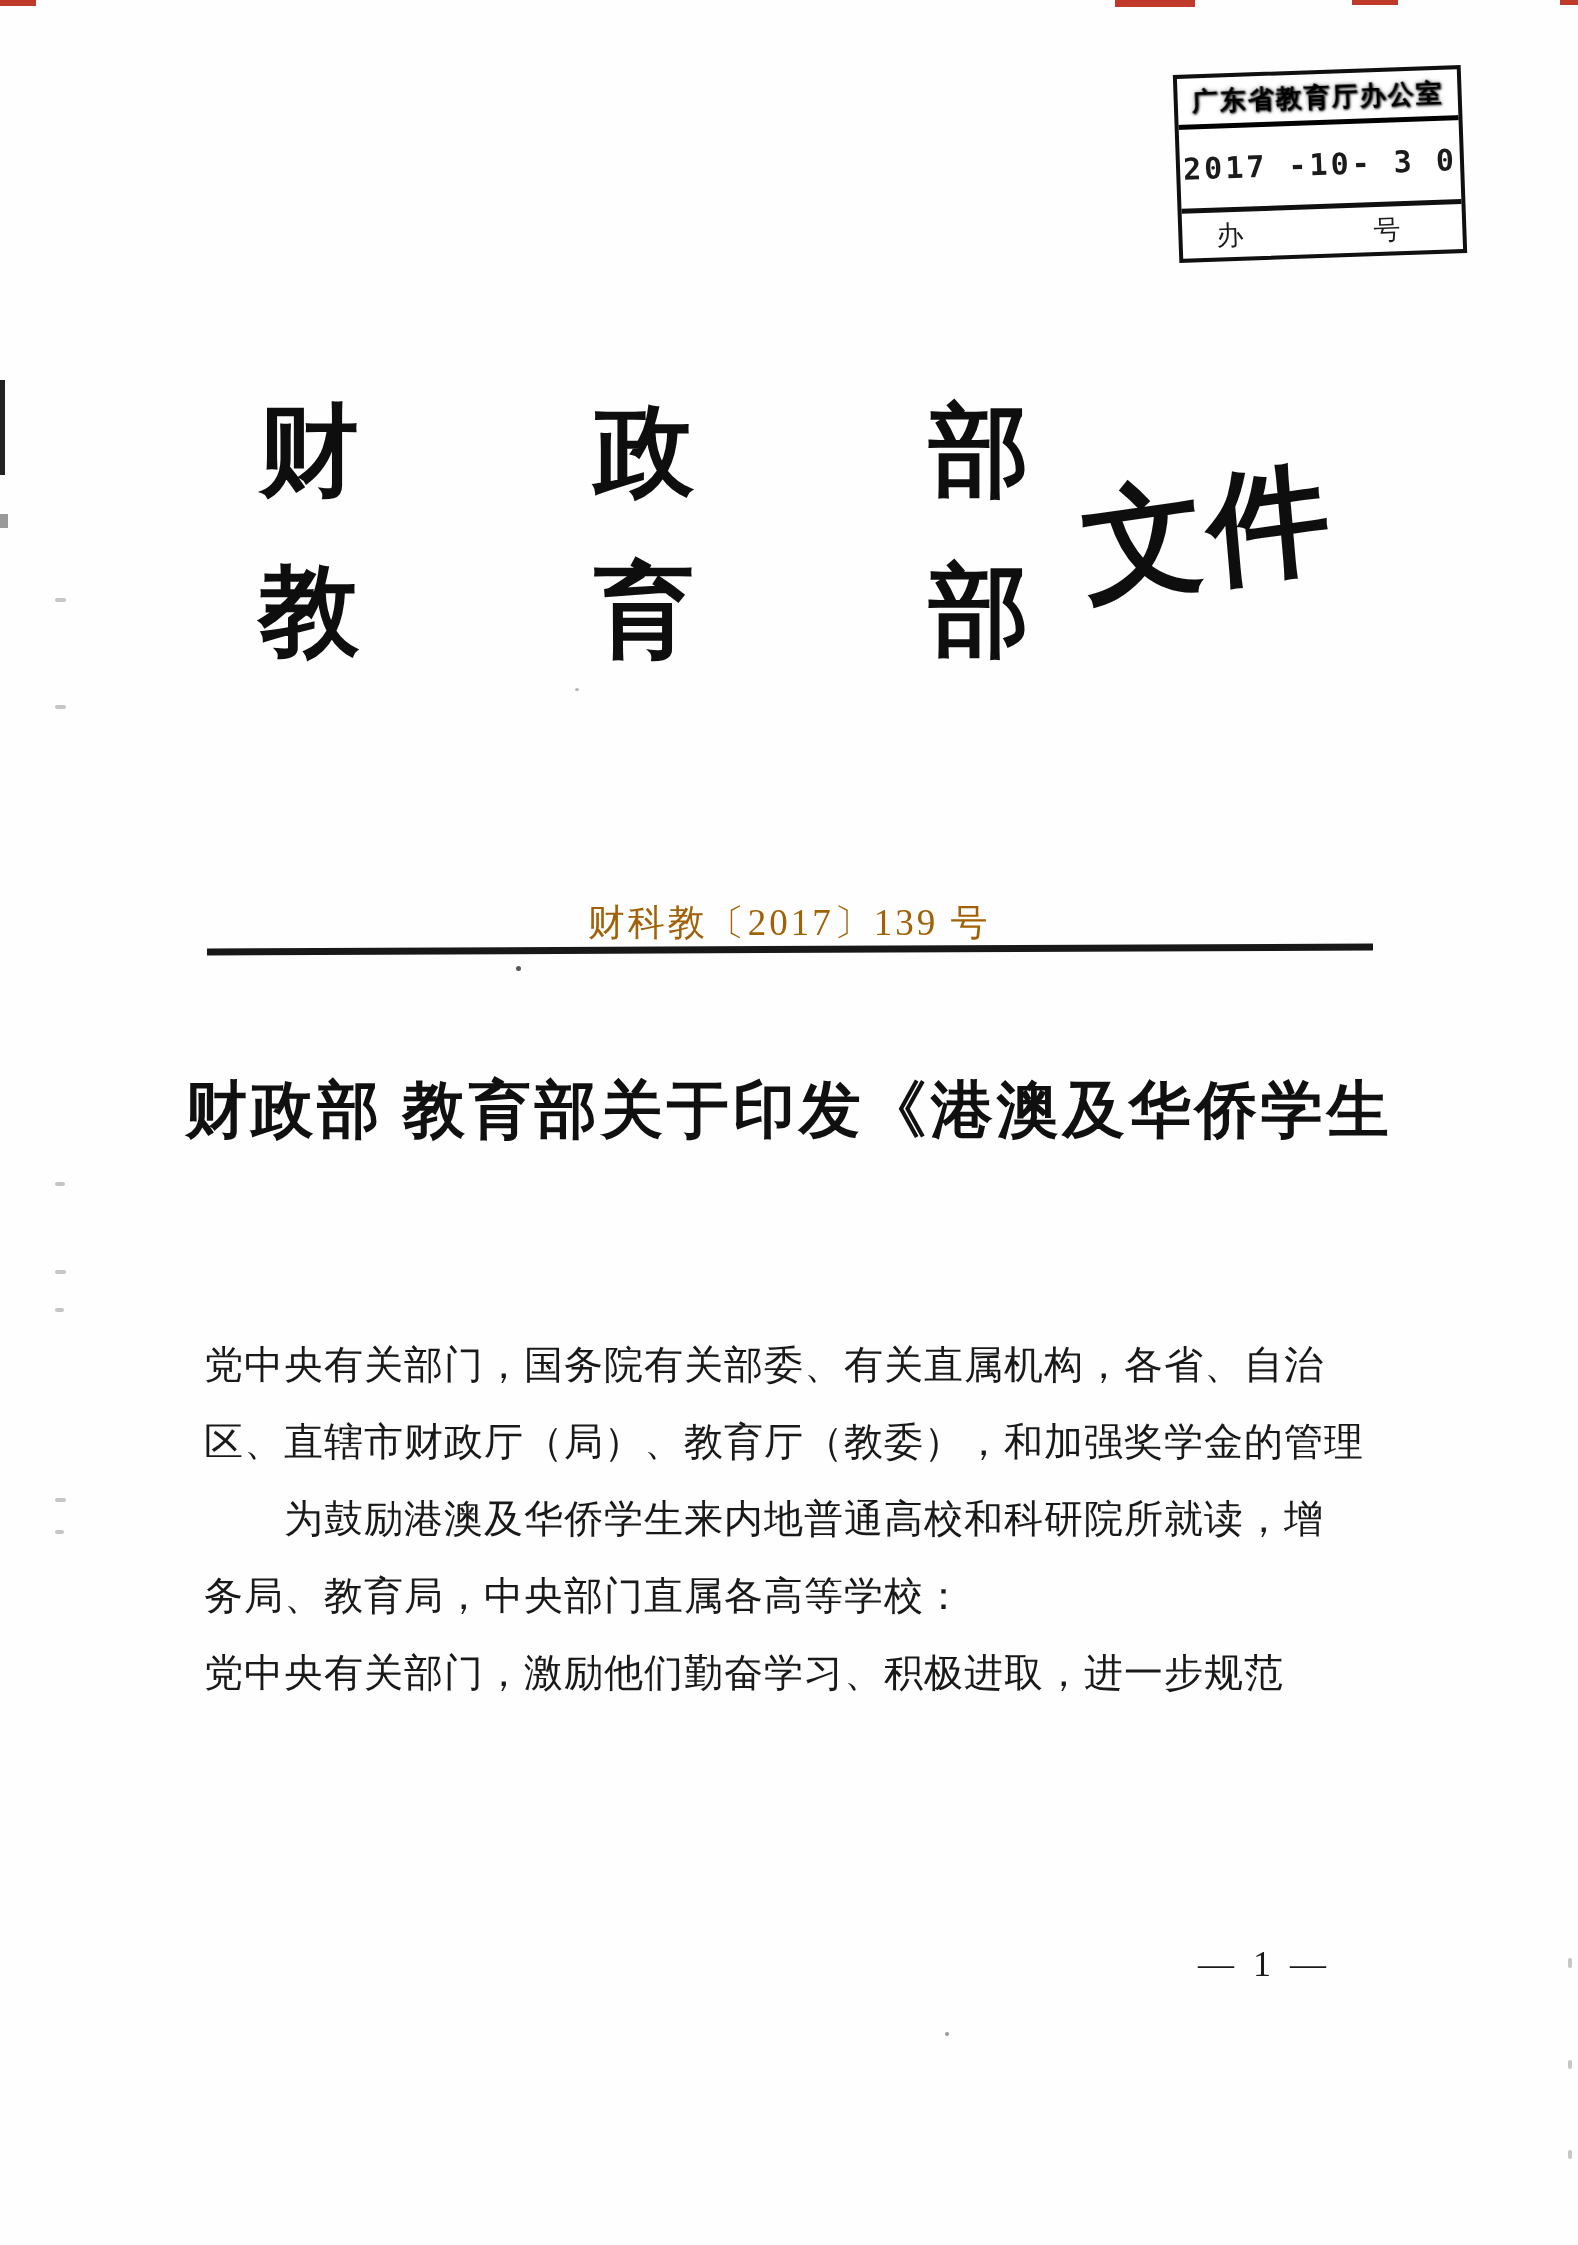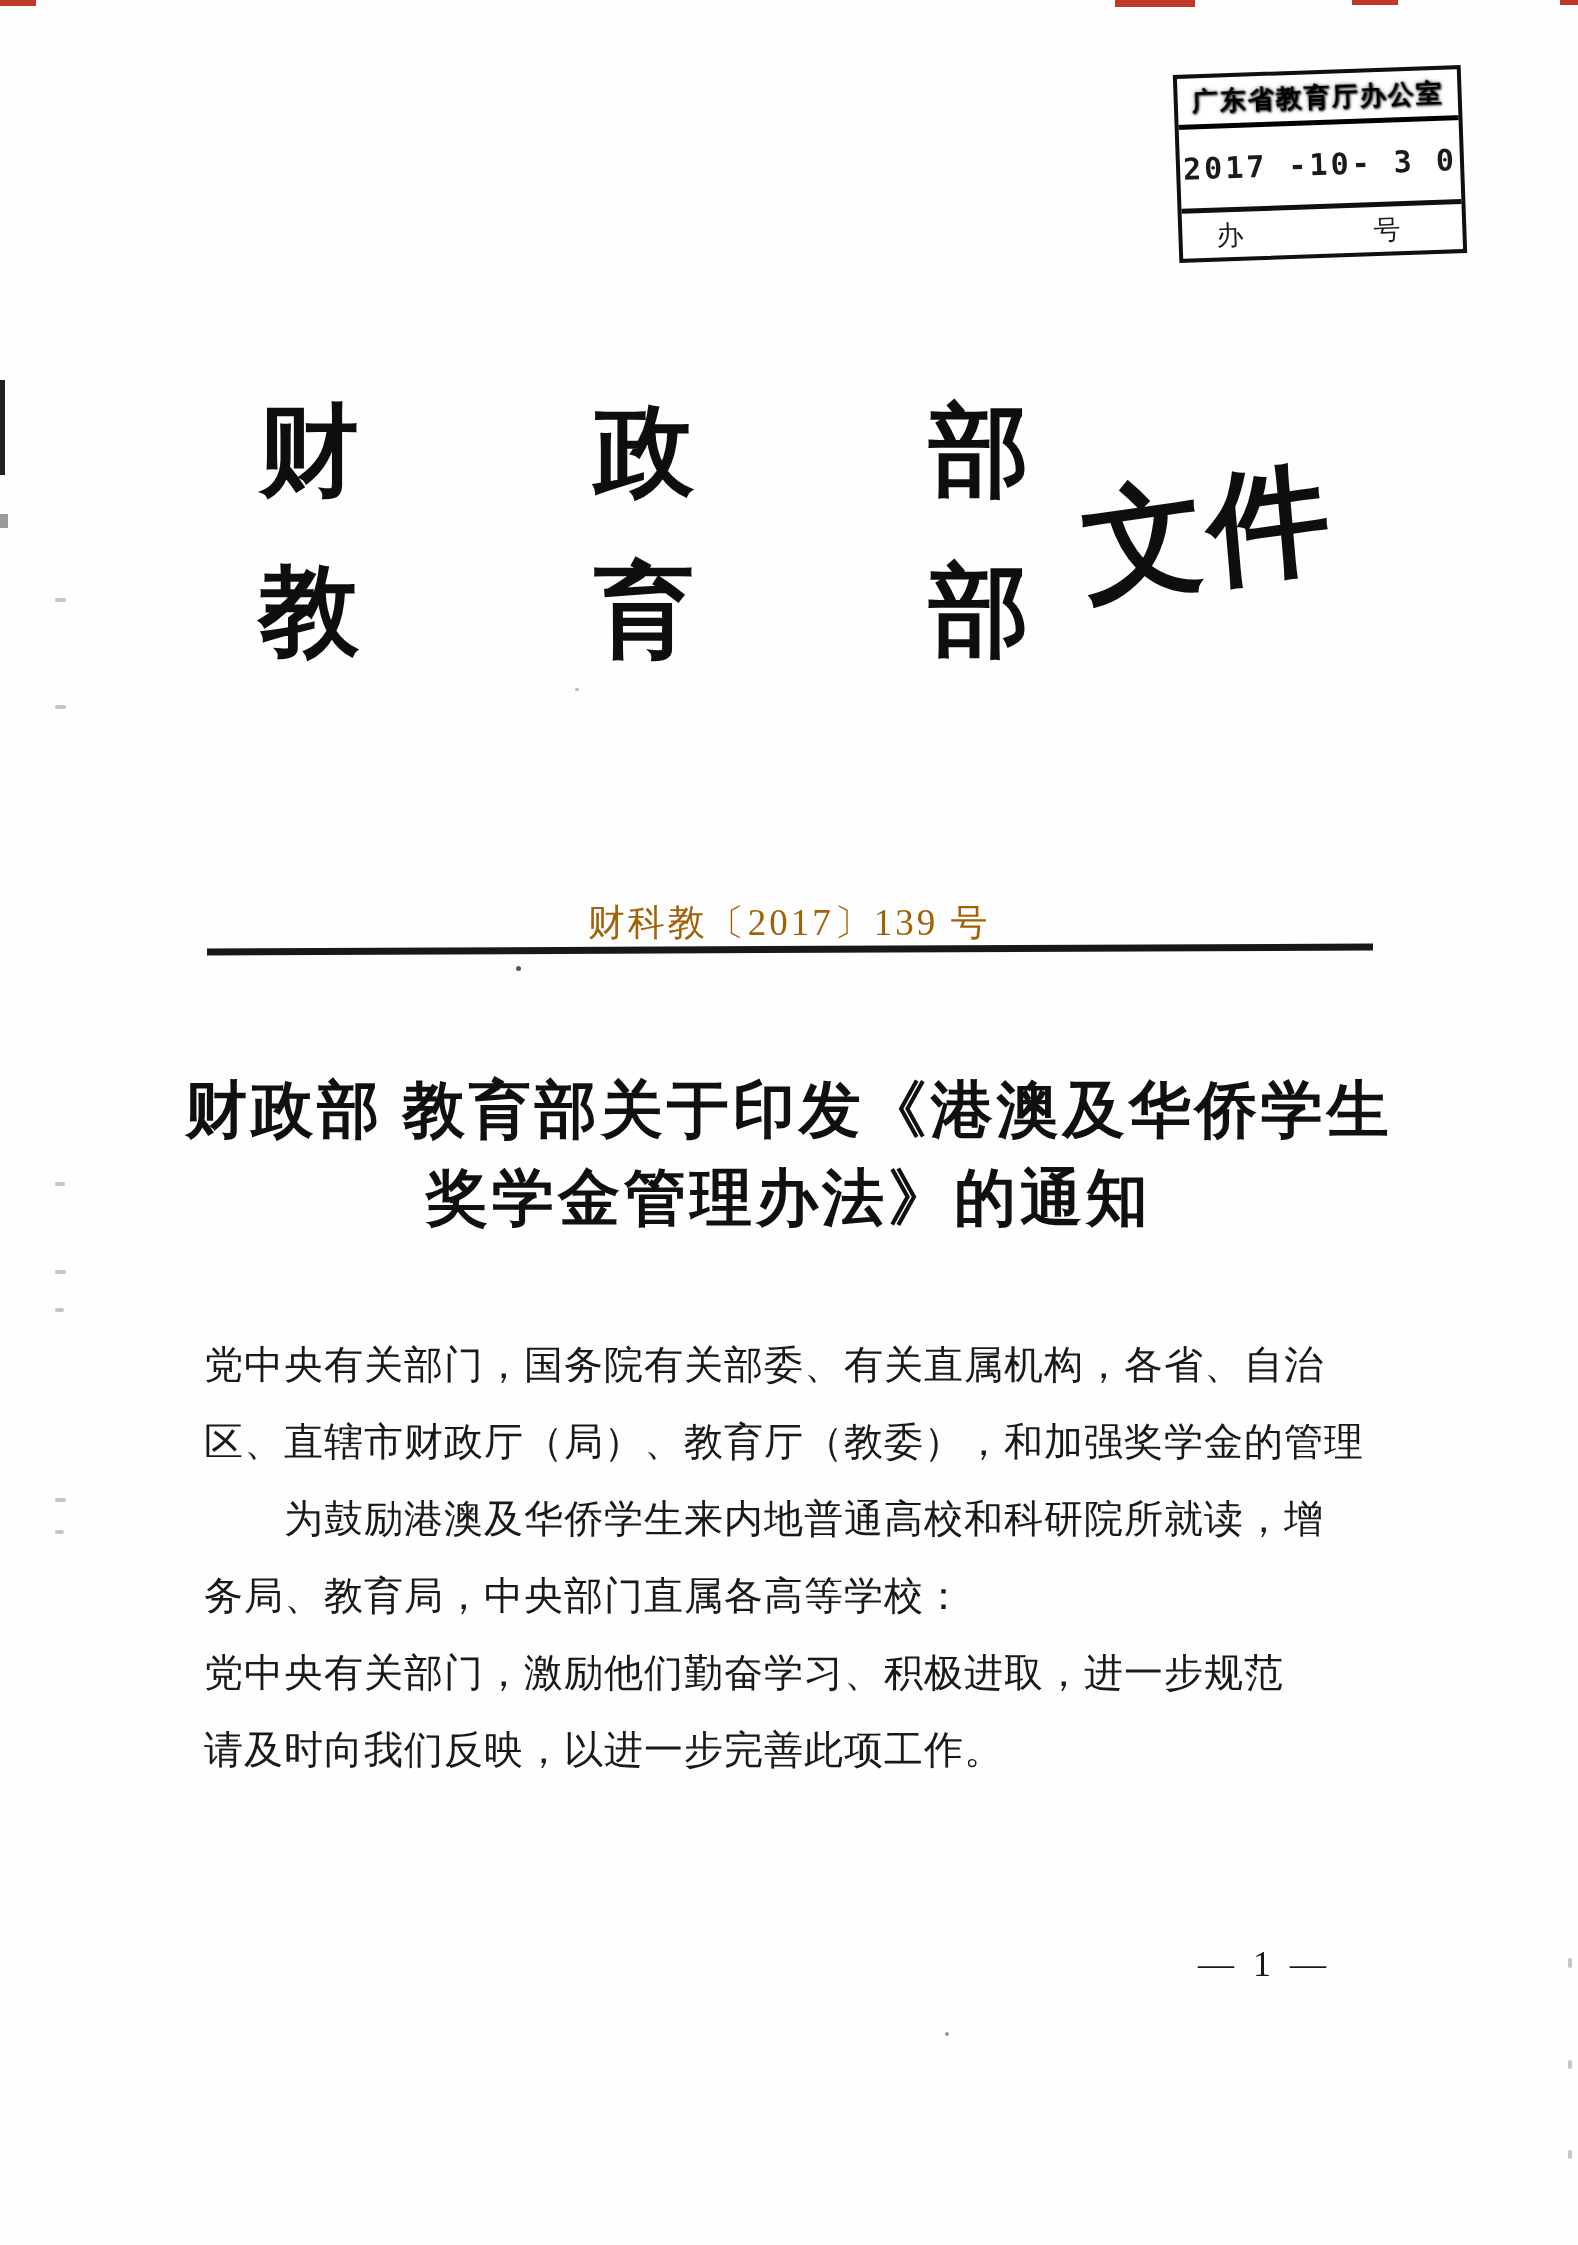--- a/index.html
+++ b/index.html
@@ -122,27 +122,25 @@
     <span>育</span>
     <span>部</span>
   </div>
   <div class="mast-suffix">文件</div>
 
   <div class="doc-number">财科教〔2017〕139 号</div>
   <div class="rule"></div>
 
   <div class="doc-title">
     <div>财政部 教育部关于印发《港澳及华侨学生</div>
-    <div>奖学金管理办法》的通知</div>
   </div>
 
   <div class="body-text">
     <div class="bline">党中央有关部门，国务院有关部委、有关直属机构，各省、自治</div>
     <div class="bline">区、直辖市财政厅（局）、教育厅（教委），和加强奖学金的管理</div>
     <div class="bline indent">为鼓励港澳及华侨学生来内地普通高校和科研院所就读，增</div>
     <div class="bline">务局、教育局，中央部门直属各高等学校：</div>
     <div class="bline">党中央有关部门，激励他们勤奋学习、积极进取，进一步规范</div>
-    <div class="bline">请及时向我们反映，以进一步完善此项工作。</div>
   </div>
 
   <div class="page-number">— 1 —</div>
 
 </div>
 
 </body></html>

